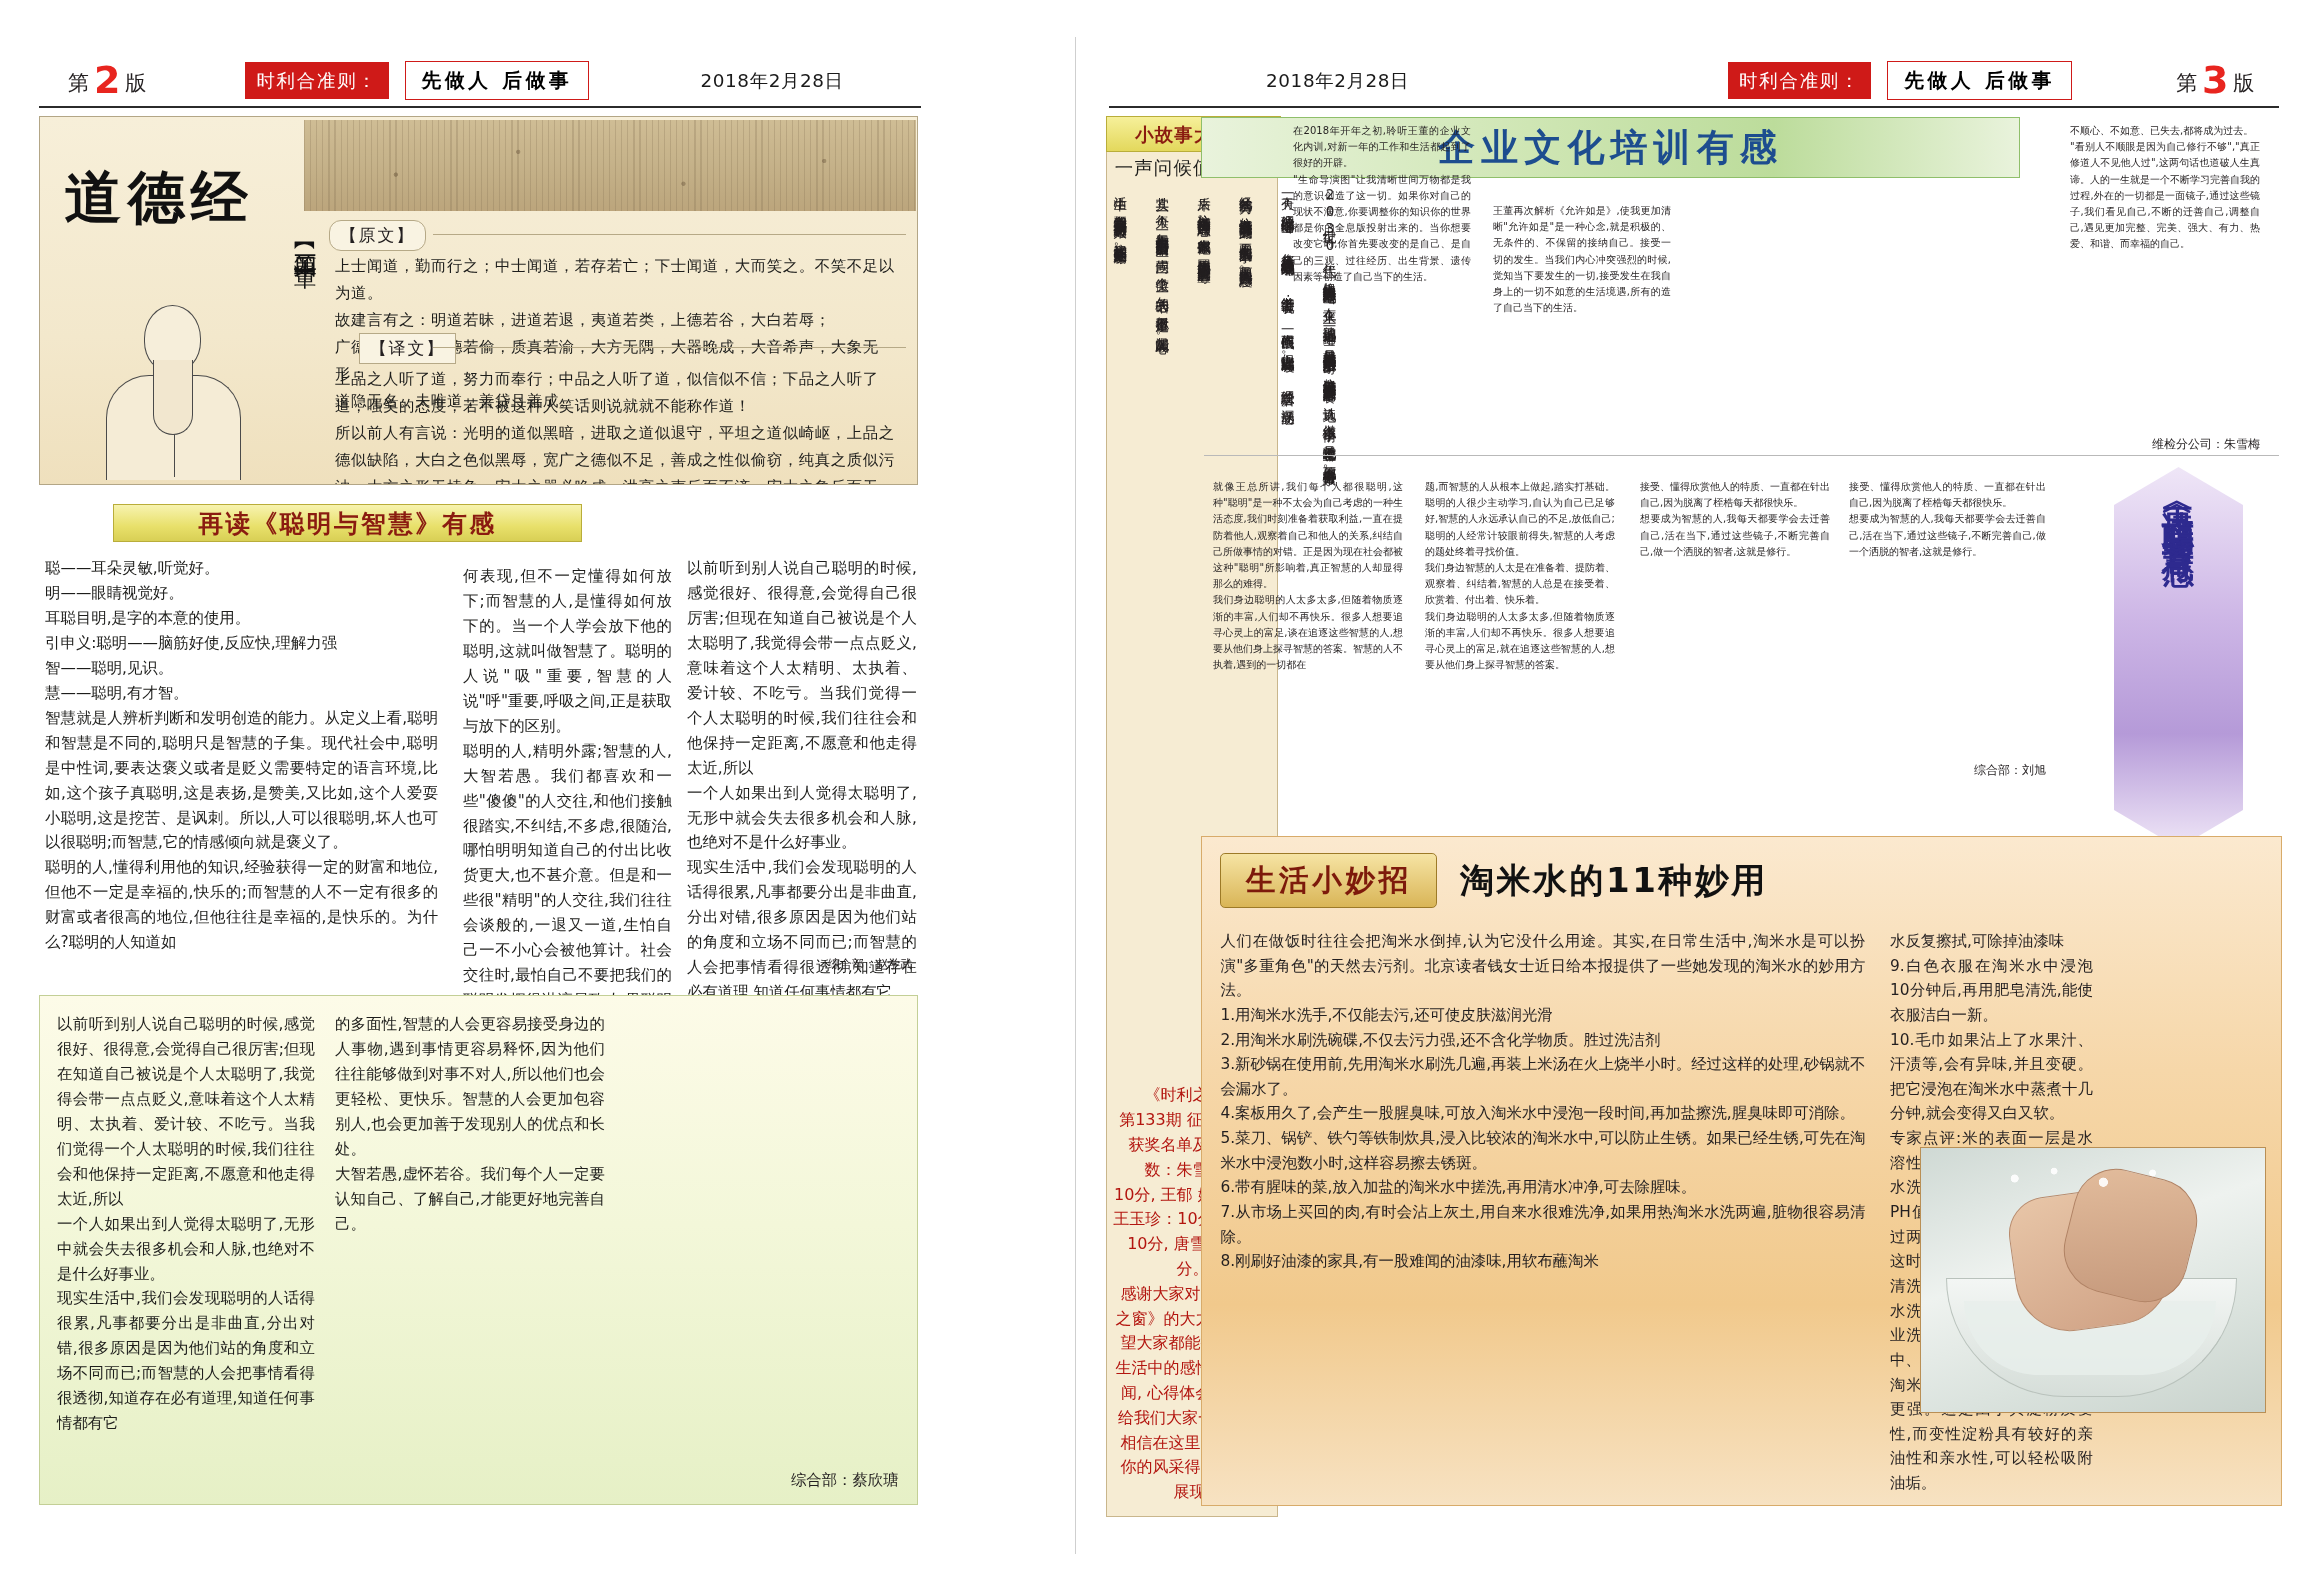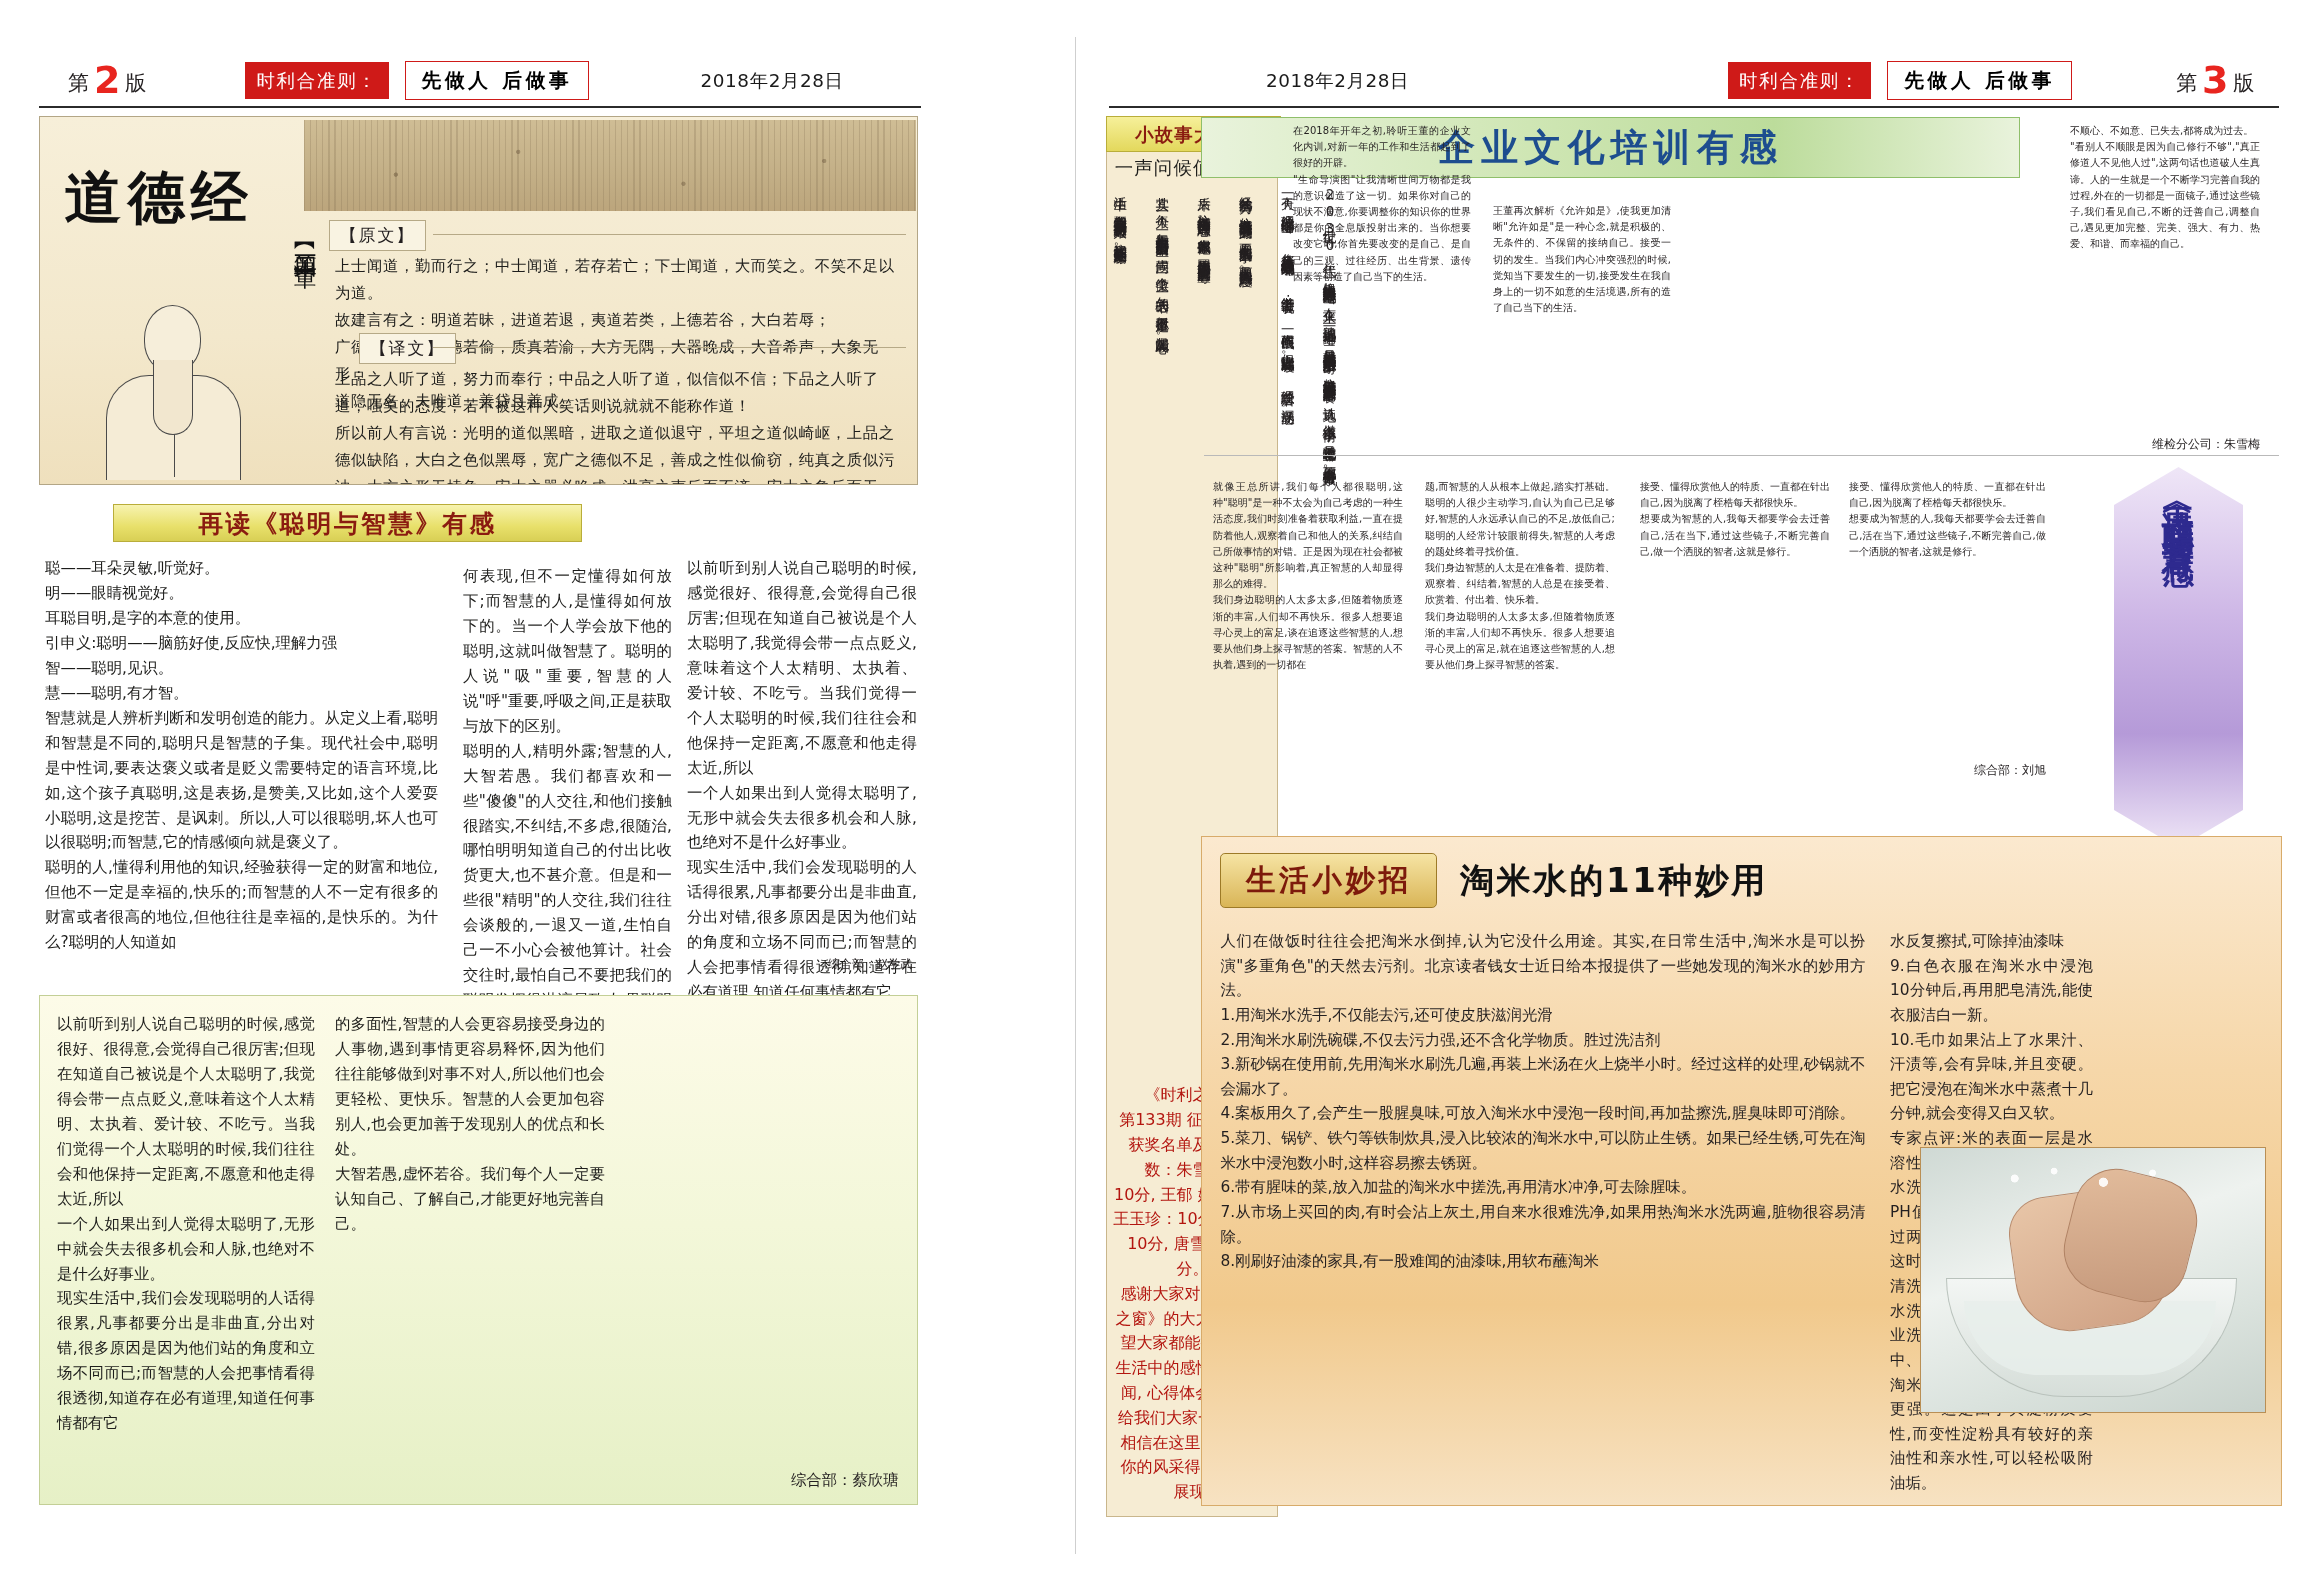--- a/index.html
+++ b/index.html
@@ -155,21 +155,21 @@
     <div class="scrollimg"></div>
     <div class="title">道德经</div>
     <div class="chapter vtext">【第四十一章】</div>
 
     <div class="sage">
       <div class="robe"></div>
       <div class="head"></div>
       <div class="beard"></div>
     </div>
 
-    <div class="lbl" style="left:289px;top:103px;">【原文】</div>
+    <div class="lbl" style="left:289px;top:103px;border-radius:12px;">【原文】</div>
     <div class="lbl-line" style="left:393px;top:117px;width:473px;"></div>
     <div class="cls" style="left:295px;top:136px;width:571px;white-space:pre-line;">上士闻道，勤而行之；中士闻道，若存若亡；下士闻道，大而笑之。不笑不足以为道。
 故建言有之：明道若昧，进道若退，夷道若类，上德若谷，大白若辱；
 广德若不足，建德若偷，质真若渝，大方无隅，大器晚成，大音希声，大象无形；
 道隐无名。夫唯道，善贷且善成。</div>
 
     <div class="lbl" style="left:289px;top:216px;margin-left:30px;">【译文】</div>
     <div class="lbl-line" style="left:393px;top:230px;width:473px;"></div>
     <div class="cls" style="left:295px;top:249px;width:571px;white-space:pre-line;">上品之人听了道，努力而奉行；中品之人听了道，似信似不信；下品之人听了道，嗤笑的态度；若不被这种人笑话则说就就不能称作道！
 所以前人有言说：光明的道似黑暗，进取之道似退守，平坦之道似崎岖，上品之德似缺陷，大白之色似黑辱，宽广之德似不足，善成之性似偷窃，纯真之质似污浊，大方之形无棱角，宏大之器必晚成，洪亮之声反而不济，宏大之象反而无形。道隐藏在无名之中。

